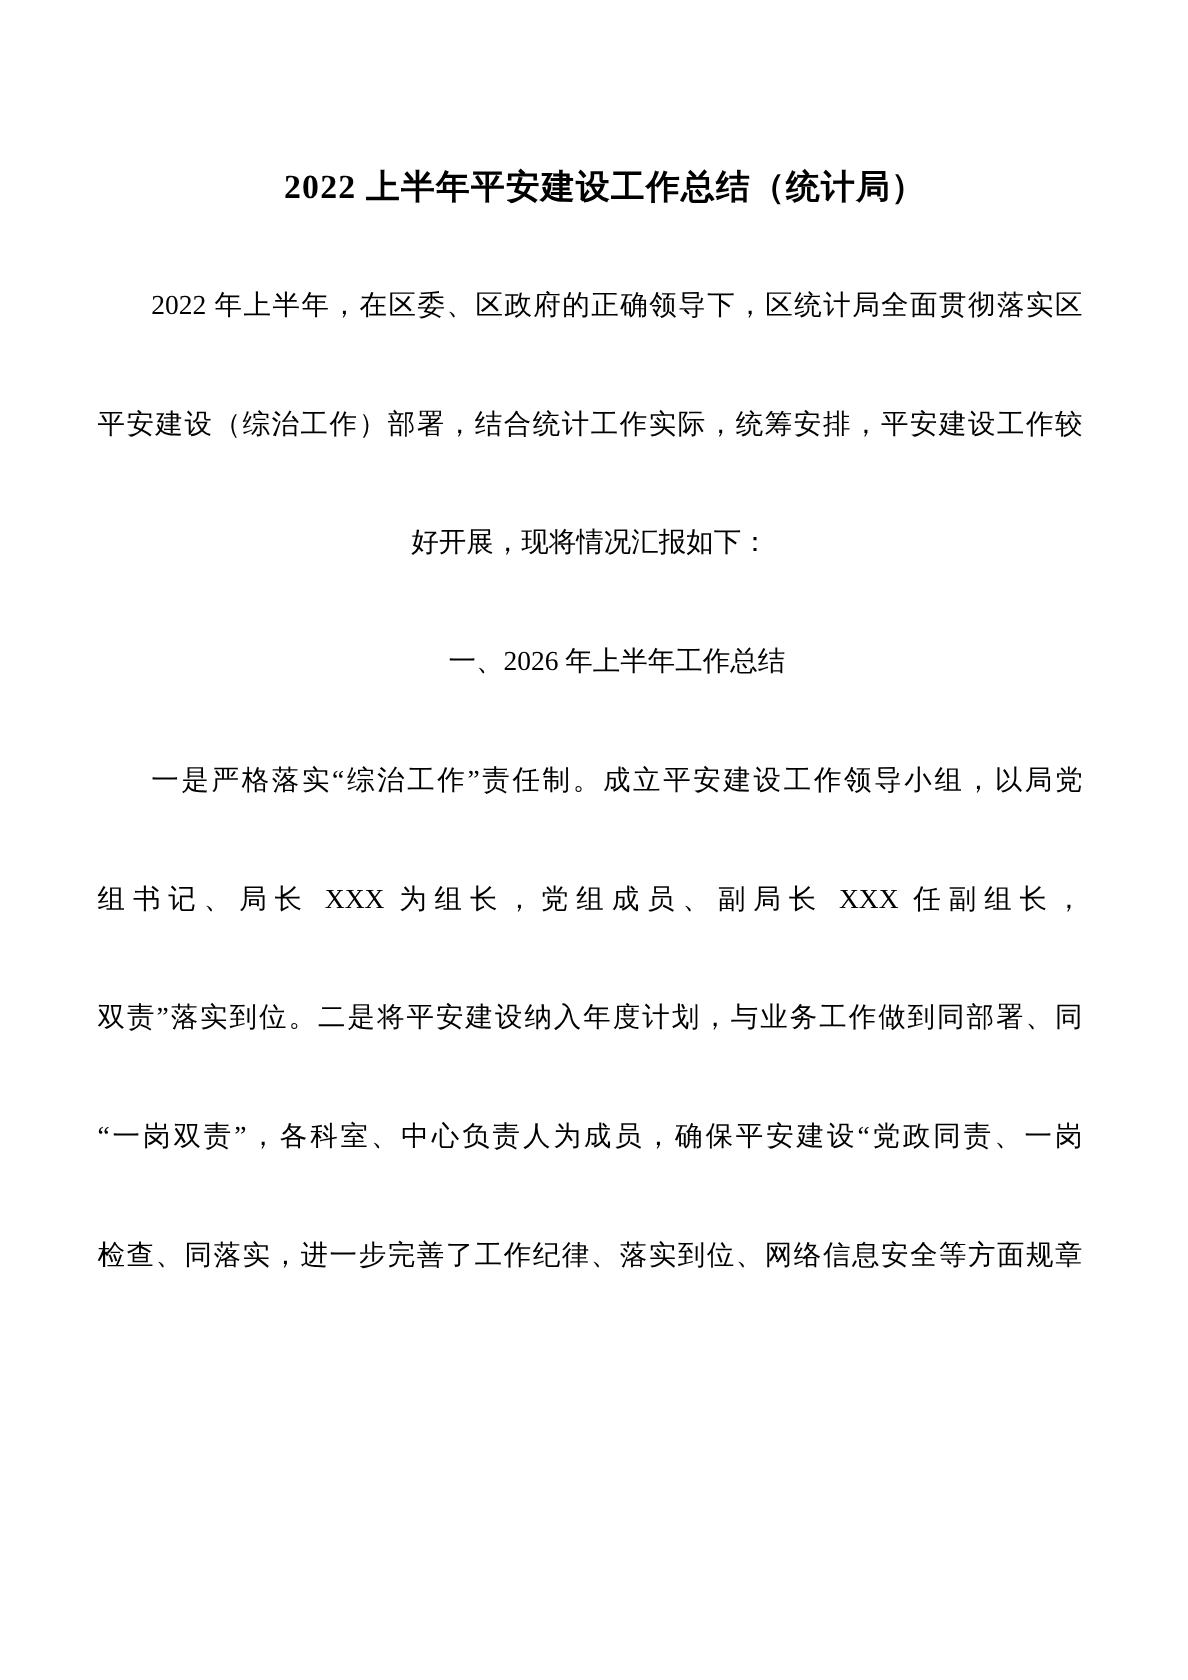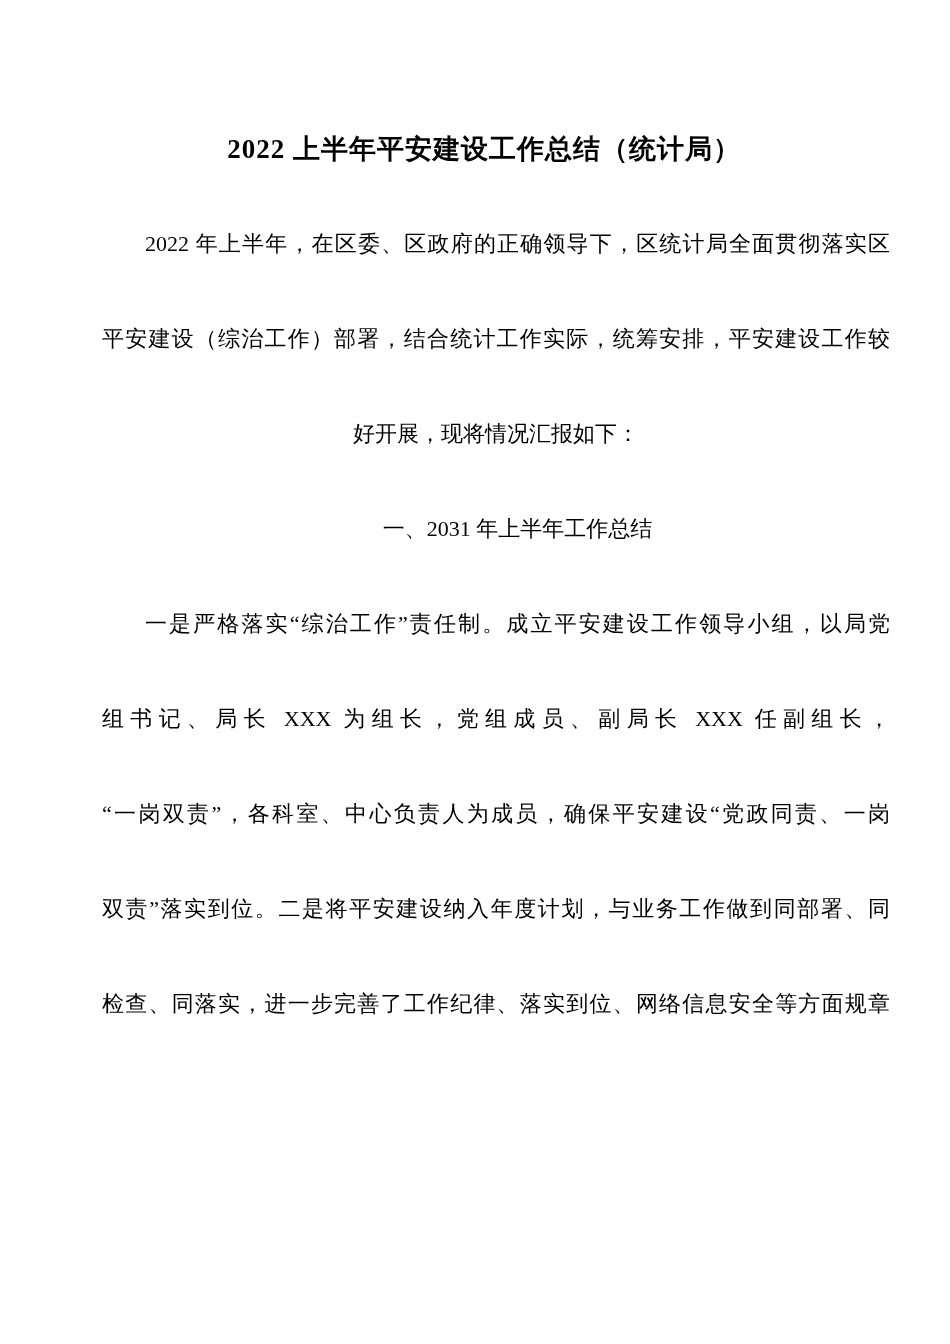--- a/index.html
+++ b/index.html
@@ -29,21 +29,21 @@
     line-height: 42px;
     text-align: center;
     font-size: 27px;
     font-weight: bold;
     letter-spacing: 1px;
     white-space: nowrap;
   }
   .doc-body {
     position: absolute;
     top: 196px;
-    left: 102px;
+    left: 78px;
     width: 788px;
   }
   .line {
     height: 95px;
     line-height: 95px;
     font-size: 22px;
     text-align: center;
     white-space: nowrap;
   }
   .line.justify {
@@ -59,20 +59,20 @@
 </style>
 </head>
 <body style="background: rgb(255, 255, 255); color: rgb(0, 0, 0);">
 
 <div class="page">
   <div class="doc-title">2022 上半年平安建设工作总结（统计局）</div>
   <div class="doc-body">
       <div class="line justify indent">2022 年上半年，在区委、区政府的正确领导下，区统计局全面贯彻落实区</div>
       <div class="line justify">平安建设（综治工作）部署，结合统计工作实际，统筹安排，平安建设工作较</div>
       <div class="line">好开展，现将情况汇报如下：</div>
-      <div class="line indent">一、2031 年上半年工作总结</div>
+      <div class="line indent">一、2026 年上半年工作总结</div>
       <div class="line justify indent">一是严格落实“综治工作”责任制。成立平安建设工作领导小组，以局党</div>
       <div class="line justify">组书记、局长 XXX 为组长，党组成员、副局长 XXX 任副组长，其他班子成员落实</div>
+      <div class="line justify">双责”落实到位。二是将平安建设纳入年度计划，与业务工作做到同部署、同</div>
       <div class="line justify">“一岗双责”，各科室、中心负责人为成员，确保平安建设“党政同责、一岗</div>
-      <div class="line justify">双责”落实到位。二是将平安建设纳入年度计划，与业务工作做到同部署、同</div>
       <div class="line justify">检查、同落实，进一步完善了工作纪律、落实到位、网络信息安全等方面规章</div>
     </div>
 </div>
 
 </body></html>

